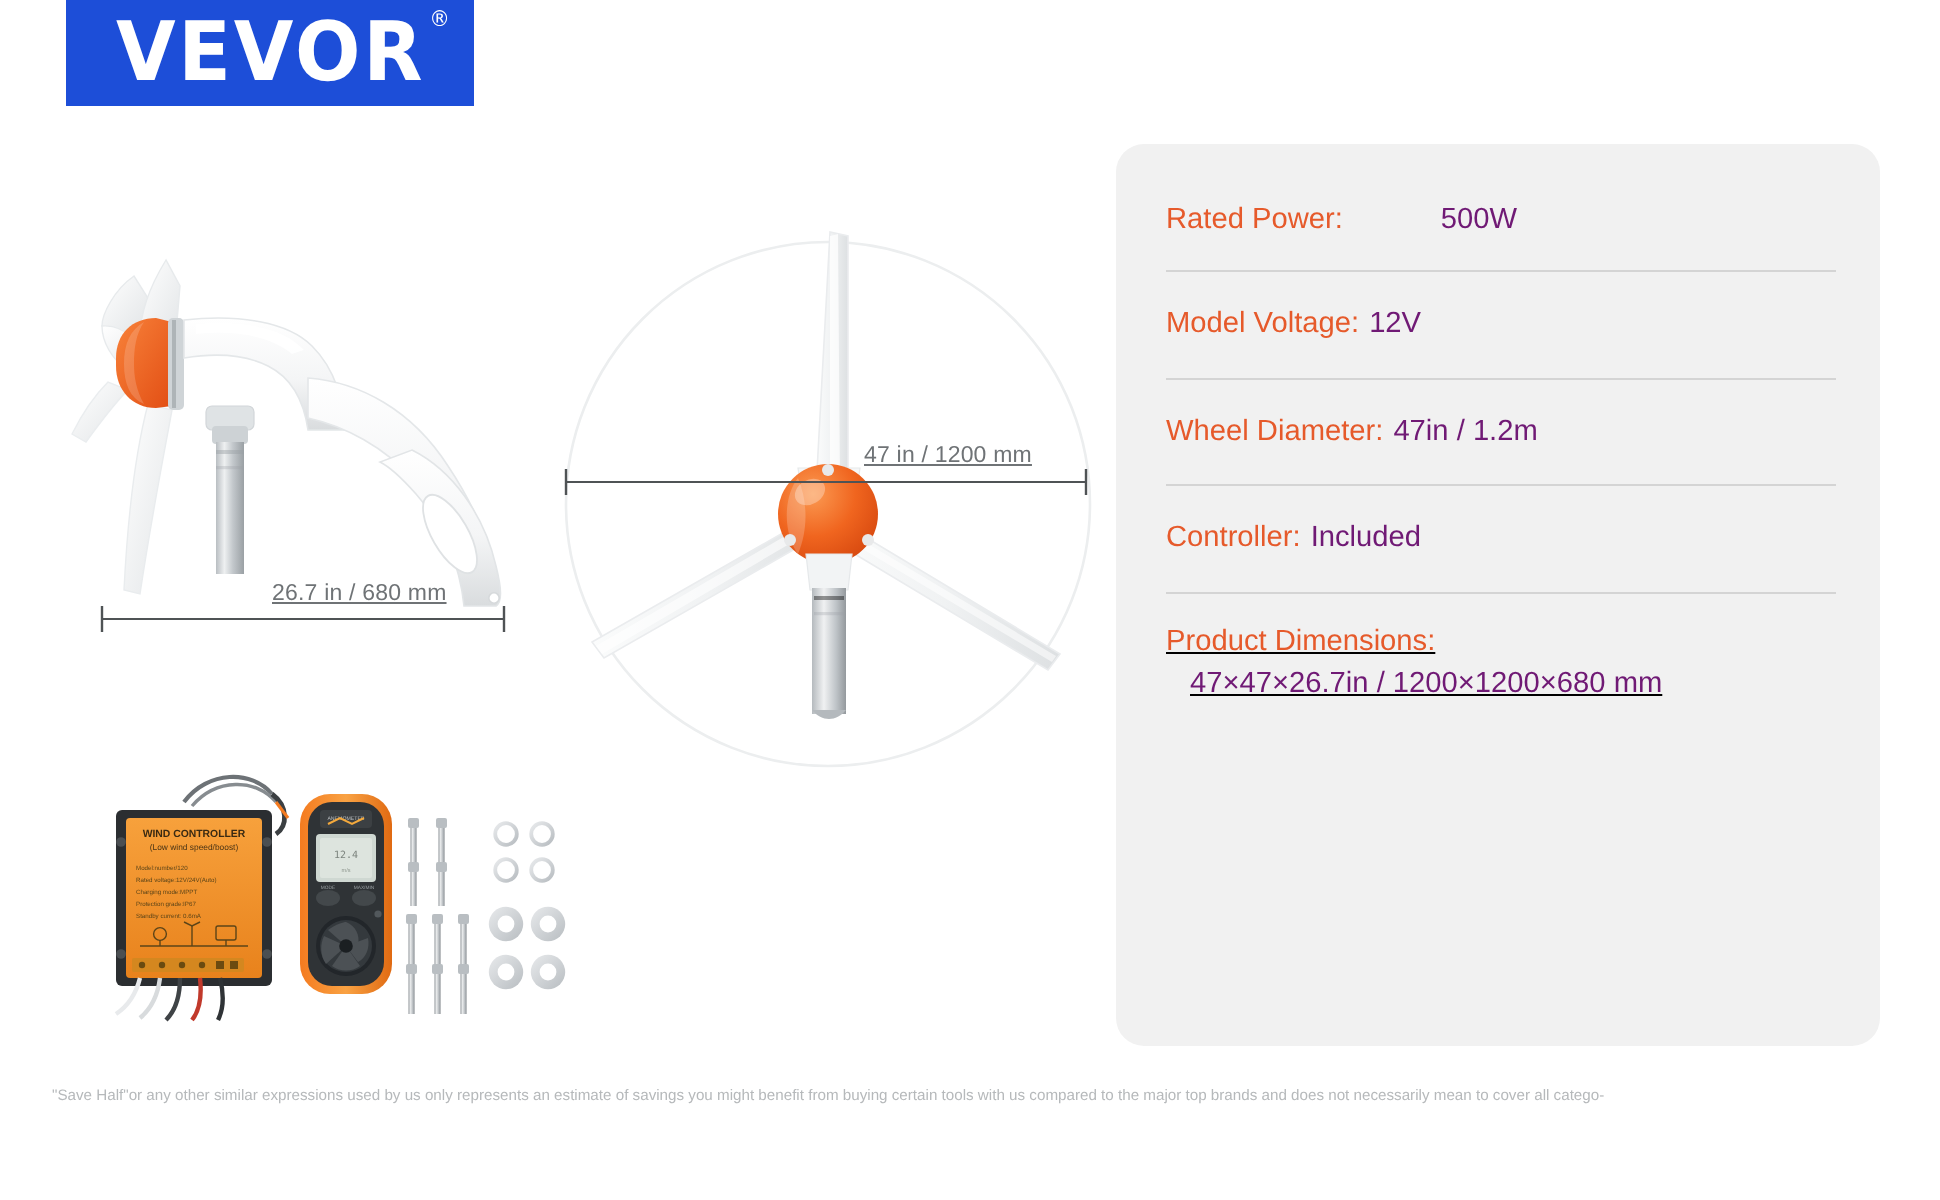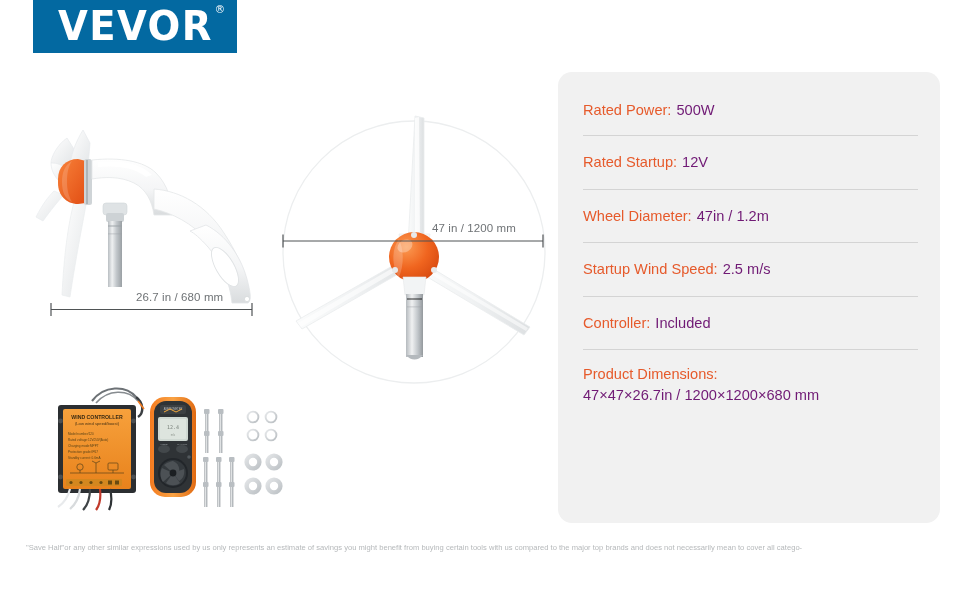--- a/index.html
+++ b/index.html
@@ -16,21 +16,21 @@
     -webkit-font-smoothing: antialiased;
   }
 
   
   .logo-block {
     position: absolute;
     left: 33px;
     top: 0px;
     width: 204px;
     height: 53px;
-    background: #0369a1;
+    background: #1d4ed8;
     display: flex;
     align-items: center;
     justify-content: center;
   }
   .logo-wordmark {
     font-family: "DejaVu Sans", sans-serif;
     font-weight: 700;
     font-size: 41px;
     letter-spacing: 1.5px;
     color: #ffffff;
@@ -70,20 +70,21 @@
     height: 130px;
   }
 
   
   .dim-label {
     position: absolute;
     font-size: 11.5px;
     color: #6f7376;
     white-space: nowrap;
     letter-spacing: 0.1px;
+    text-decoration: underline;
   }
   .dim-label-side {
     left: 88px;
     top: 291px;
     margin-left: 48px;
   }
   .dim-label-front {
     left: 432px;
     top: 222px;
   }
@@ -109,39 +110,41 @@
     border-bottom: 1px solid #d4d4d4;
     display: flex;
     align-items: center;
     height: 53.5px;
     font-size: 14.6px;
   }
   .spec-row:first-child {
     height: 64px;
     align-items: flex-end;
     padding-bottom: 17px;
+    gap: 44px;
   }
   .spec-row.last {
     border-bottom: none;
     height: auto;
     display: block;
     padding-top: 14px;
     line-height: 1.45;
+    text-decoration: underline;
   }
   .spec-label {
     color: #E65A2B;
     white-space: nowrap;
   }
   .spec-value {
     color: #701a75;
     white-space: nowrap;
     margin-left: 5px;
   }
   .spec-row.last .spec-label { display: block; }
-  .spec-row.last .spec-value { display: block; margin-left: 0; }
+  .spec-row.last .spec-value { display: block; margin-left: 12px; }
 
   
   .footer {
     position: absolute;
     left: 26px;
     top: 542px;
     width: 930px;
     font-size: 7.6px;
     line-height: 1.68;
     color: #b6b9bb;
@@ -445,33 +448,29 @@
 
 <div class="spec-panel">
   <div class="spec-list">
 
     <div class="spec-row">
       <span class="spec-label">Rated Power:</span>
       <span class="spec-value">500W</span>
     </div>
 
     <div class="spec-row">
-      <span class="spec-label">Rated Startup:</span>
+      <span class="spec-label">Model Voltage:</span>
       <span class="spec-value">12V</span>
     </div>
 
     <div class="spec-row">
       <span class="spec-label">Wheel Diameter:</span>
       <span class="spec-value">47in / 1.2m</span>
     </div>
 
-    <div class="spec-row">
-      <span class="spec-label">Startup Wind Speed:</span>
-      <span class="spec-value">2.5 m/s</span>
-    </div>
 
 
     <div class="spec-row">
       <span class="spec-label">Controller:</span>
       <span class="spec-value">Included</span>
     </div>
 
 
     <div class="spec-row last">
       <span class="spec-label">Product Dimensions:</span>

